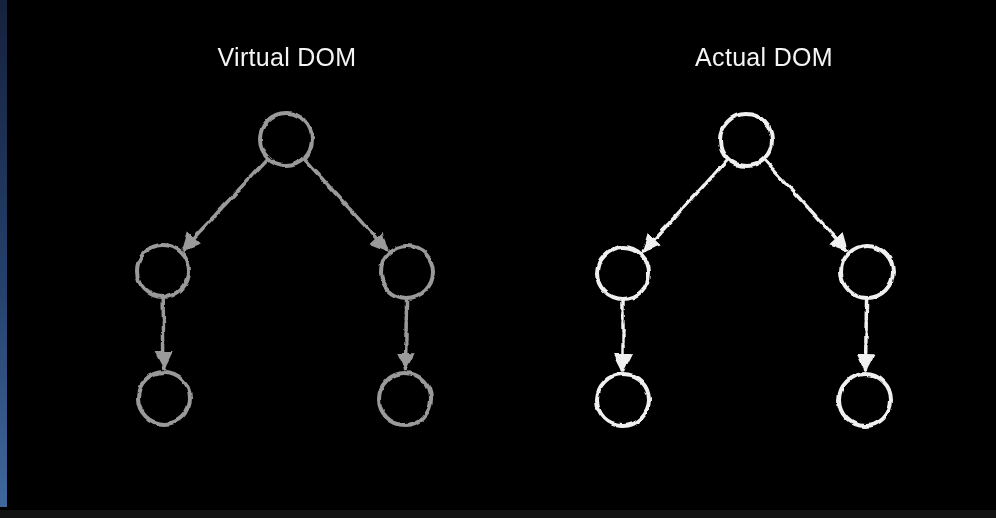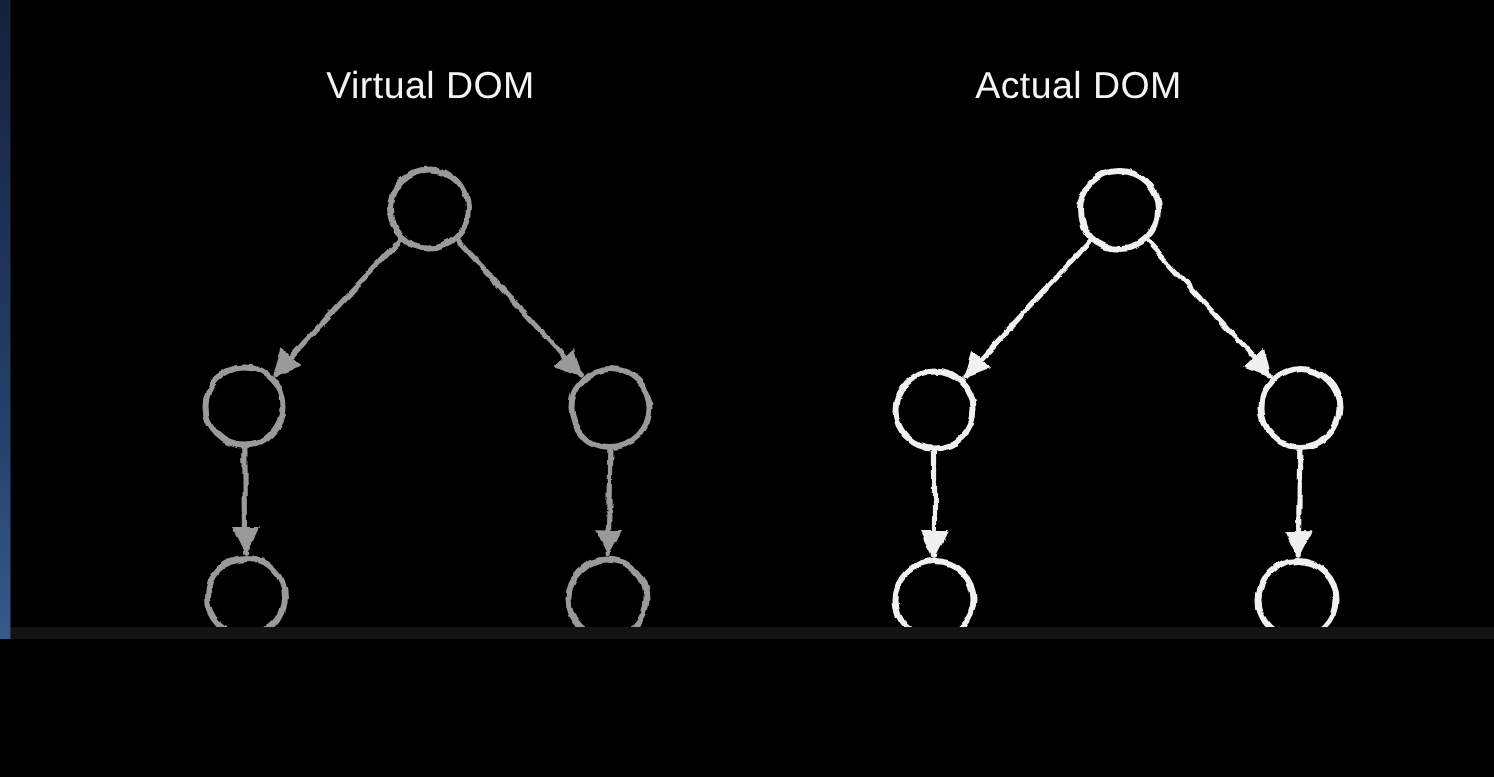--- a/index.html
+++ b/index.html
@@ -1,20 +1,20 @@
 <!DOCTYPE html>
 <html><head>
 <meta charset="utf-8">
 <style>
   * { margin: 0; padding: 0; box-sizing: border-box; }
   html, body { background: #000; }
   .slide {
     position: relative;
     width: 996px;
-    height: 426px;
+    height: 518px;
     background: #000;
     overflow: hidden;
     font-family: "Liberation Sans", sans-serif;
   }
   .edge-strip {
     position: absolute;
     left: 0; top: 0;
     width: 7px;
     height: 507px;
     background: linear-gradient(180deg, #16213c 0%, #24406b 55%, #40689c 100%);
@@ -38,21 +38,21 @@
     top: 43px;
     transform: translateX(-50%);
     font-size: 25px;
     font-weight: 500;
     letter-spacing: 0.3px;
     color: #f4f4f4;
     white-space: nowrap;
     z-index: 4;
   }
   .label-virtual { left: 287px; }
-  .label-actual  { left: 719px; }
+  .label-actual  { left: 764px; }
 </style>
 </head>
 <body>
 
 <div class="slide" style="background: rgb(0, 0, 0);">
 
   <div class="edge-strip" style="background: linear-gradient(rgb(22, 33, 60) 0%, rgb(36, 64, 107) 55%, rgb(64, 104, 156) 100%);"></div>
   <div class="bottom-strip" style="background: rgb(19, 19, 19);"></div>
 
   <div class="dom-label label-virtual" style="color: rgb(244, 244, 244);">Virtual DOM</div>

